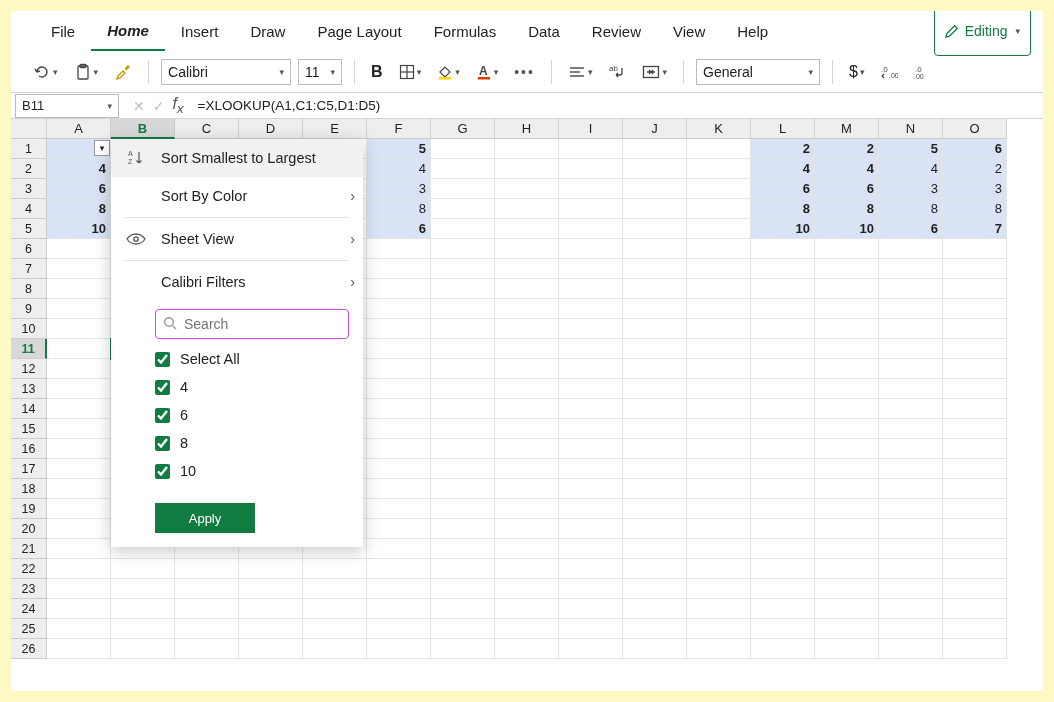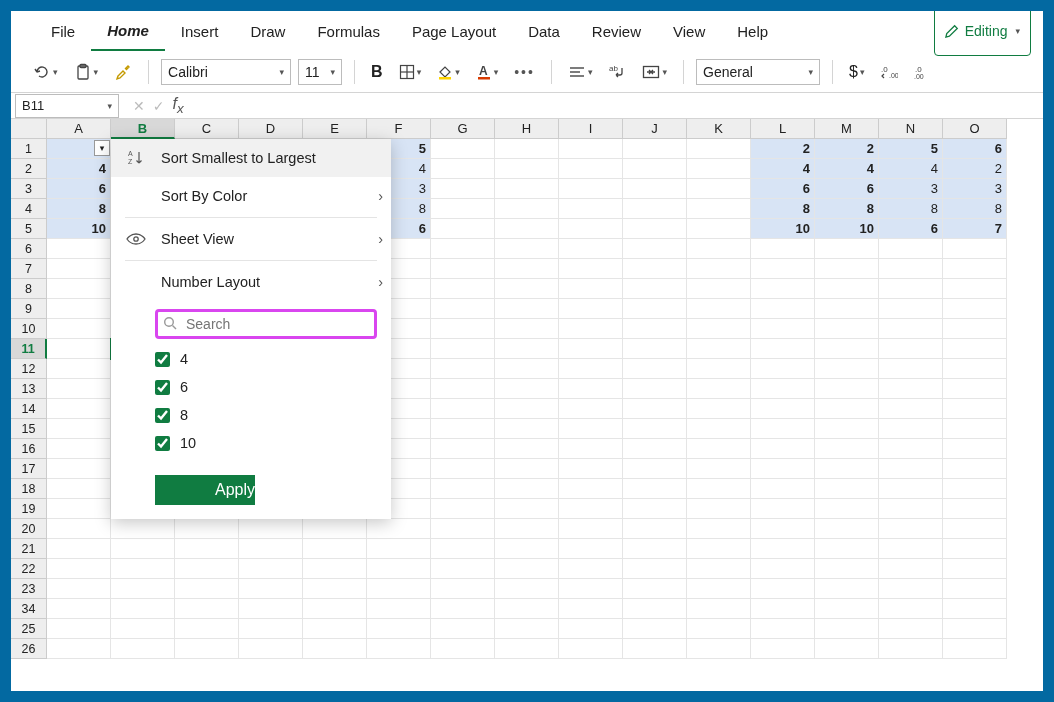--- a/index.html
+++ b/index.html
@@ -1,17 +1,17 @@
 <!DOCTYPE html>
 <html><head>
 <meta charset="utf-8">
 <style>
   * { box-sizing: border-box; margin: 0; padding: 0; }
   html, body { width: 1054px; height: 702px; font-family: "Segoe UI", Arial, sans-serif; font-size: 14px; color: #222; }
-  .outer-frame { width: 1054px; height: 702px; background: #0369a1; padding: 11px; }
+  .outer-frame { width: 1054px; height: 702px; background: #fef9c3; padding: 11px; }
   .app { width: 1032px; height: 680px; background: #fff; position: relative; overflow: hidden; }
 
   
   .ribbon-tabs { display: flex; align-items: center; height: 40px; padding-left: 24px; gap: 0; border-bottom: 0; }
   .ribbon-tab { padding: 0 16px; height: 40px; display: flex; align-items: center; font-size: 15px; cursor: pointer; }
   .ribbon-tab.active { border-bottom: 2px solid #107c41; font-weight: 600; font-style: italic; }
   .editing-btn { margin-left: auto; margin-right: 12px; border: 1px solid #107c41; border-radius: 4px; padding: 16px 10px; display: flex; align-items: center; gap: 6px; color: #107c41; font-size: 14px; }
   .editing-btn svg { width: 14px; height: 14px; }
 
   
@@ -40,52 +40,52 @@
   .rowhead.selrow { background: #d8d8d8; border-right: 2px solid #107c41; font-weight:600; color:#107c41; }
   .cells { position: absolute; top: 20px; left: 36px; }
   .row { display: flex; }
   .cell { width: 64px; height: 20px; border-right: 1px solid #e5e5e5; border-bottom: 1px solid #e5e5e5; display: flex; align-items: center; justify-content: flex-end; padding: 0 4px; font-size: 13px; background: #fff; }
   .cell.hl { background: #d8e4f5; }
   .cell.bold { font-weight: 600; }
   .cell.active { outline: 2px solid #107c41; outline-offset: -1px; z-index: 2; position: relative; }
   .filter-arrow { position: absolute; width: 16px; height: 16px; border: 1px solid #999; background: #fff; display: flex; align-items: center; justify-content: center; font-size: 9px; cursor: pointer; }
 
   
-  .filter-menu { position: absolute; top: 20px; left: 100px; width: 280px; background: #fff; box-shadow: 0 4px 16px rgba(0,0,0,0.22); z-index: 50; padding-bottom: 14px; }
+  .filter-menu { position: absolute; top: 20px; left: 100px; width: 252px; background: #fff; box-shadow: 0 4px 16px rgba(0,0,0,0.22); z-index: 50; padding-bottom: 14px; }
   .fm-row { display: flex; align-items: center; height: 38px; padding: 0 8px 0 14px; gap: 14px; font-size: 14.5px; cursor: pointer; }
   .fm-row.hovered { background: #f1f1f1; }
   .fm-row .arrow-right { margin-left: auto; color: #555; }
   .fm-row.disabled { color: #bbb; }
   .fm-sep { height: 1px; background: #e4e4e4; margin: 2px 14px; }
   .fm-icon { width: 22px; display: flex; justify-content: center; color: #555; font-size: 14px; }
   .fm-indent .fm-icon { width: 22px; }
   .fm-search { margin: 8px 14px 6px 44px; }
-  .fm-search input { width: 100%; height: 30px; border: 3px solid #d946ef; border-radius: 4px; padding: 0 10px 0 28px; font-size: 14px; }
+  .fm-search input { width: 100%; height: 30px; border: 1px solid #d946ef; border-radius: 4px; padding: 0 10px 0 28px; font-size: 14px; }
   .fm-search-wrap { position: relative; }
   .fm-search-wrap .sicon { position: absolute; left: 8px; top: 7px; color: #999; }
   .fm-checks { margin: 6px 14px 0 44px; }
   .fm-check { display: flex; align-items: center; gap: 10px; height: 28px; font-size: 14.5px; }
   .fm-check input { width: 15px; height: 15px; accent-color: #107c41; }
-  .fm-apply { margin: 18px 0 0 44px; width: 100px; height: 30px; background: #107c41; color: #fff; border: none; font-size: 16px; cursor: pointer; text-align: right; }
+  .fm-apply { margin: 18px 0 0 44px; width: 100px; height: 30px; background: #107c41; color: #fff; border: none; font-size: 13px; cursor: pointer; }
 
   svg { display: block; }
 </style>
 </head>
 <body>
 
 <div class="outer-frame">
   <div class="app">
 
     <div class="ribbon-tabs">
       <div class="ribbon-tab">File</div>
       <div class="ribbon-tab active">Home</div>
       <div class="ribbon-tab">Insert</div>
       <div class="ribbon-tab">Draw</div>
+      <div class="ribbon-tab">Page Layout</div>
       <div class="ribbon-tab">Formulas</div>
-      <div class="ribbon-tab">Page Layout</div>
       <div class="ribbon-tab">Data</div>
       <div class="ribbon-tab">Review</div>
       <div class="ribbon-tab">View</div>
       <div class="ribbon-tab">Help</div>
       <div class="editing-btn">
         <svg viewBox="0 0 16 16" fill="none" stroke="#107c41" stroke-width="1.5">
             <path d="M11 2l3 3L5 14l-4 1 1-4z"></path>
           </svg>
         <span>Editing</span>
         <span class="chev">▾</span>
@@ -200,20 +200,21 @@
     <div class="formula-bar">
       <div class="name-box">
         <span>B11</span>
         <span class="chev">▾</span>
       </div>
       <div class="fb-icons">
         <span style="color:#bbb">✕</span>
         <span style="color:#bbb">✓</span>
         <span style="font-style:italic;color:#555;font-size:16px">f<sub>x</sub></span>
       </div>
+      <div class="fb-text">=XLOOKUP(A1,C1:C5,D1:D5)</div>
     </div>
 
     <div class="grid-wrap">
       <div class="colheaders">
         <div class="corner"></div>
 
       <div class="colhead">A</div>
           <div class="colhead selcol">B</div>
           <div class="colhead">C</div>
           <div class="colhead">D</div>
@@ -246,21 +247,21 @@
           <div class="rowhead">14</div>
           <div class="rowhead">15</div>
           <div class="rowhead">16</div>
           <div class="rowhead">17</div>
           <div class="rowhead">18</div>
           <div class="rowhead">19</div>
           <div class="rowhead">20</div>
           <div class="rowhead">21</div>
           <div class="rowhead">22</div>
           <div class="rowhead">23</div>
-          <div class="rowhead">34</div>
+          <div class="rowhead">24</div>
           <div class="rowhead">25</div>
           <div class="rowhead">26</div>
         </div>
       <div class="cells">
           <div class="row">
             <div class="cell hl bold">2</div>
             <div class="cell"></div>
             <div class="cell"></div>
             <div class="cell"></div>
             <div class="cell"></div>
@@ -729,35 +730,39 @@
                 <path d="M1 7s3-5 9-5 9 5 9 5-3 5-9 5-9-5-9-5z"></path>
                 <circle cx="10" cy="7" r="2.2"></circle>
               </svg>
           </span>
           <span>Sheet View</span>
           <span class="arrow-right">›</span>
         </div>
         <div class="fm-sep"></div>
         <div class="fm-row fm-indent">
           <span class="fm-icon"></span>
-          <span>Number Layout</span>
+          <span>Calibri Filters</span>
           <span class="arrow-right">›</span>
         </div>
         <div class="fm-search">
           <div class="fm-search-wrap">
             <span class="sicon">
               <svg width="14" height="14" viewBox="0 0 14 14" fill="none" stroke="#999" stroke-width="1.4">
                   <circle cx="6" cy="6" r="4.3"></circle>
                   <line x1="9.5" y1="9.5" x2="13" y2="13"></line>
                 </svg>
             </span>
             <input type="text" placeholder="Search" style="">
           </div>
         </div>
         <div class="fm-checks">
+          <label class="fm-check">
+              <input type="checkbox" checked="" style="">
+              <span>Select All</span>
+            </label>
           <label class="fm-check">
               <input type="checkbox" checked="" style="">
               <span>4</span>
             </label>
           <label class="fm-check">
               <input type="checkbox" checked="" style="">
               <span>6</span>
             </label>
           <label class="fm-check">
               <input type="checkbox" checked="" style="">

